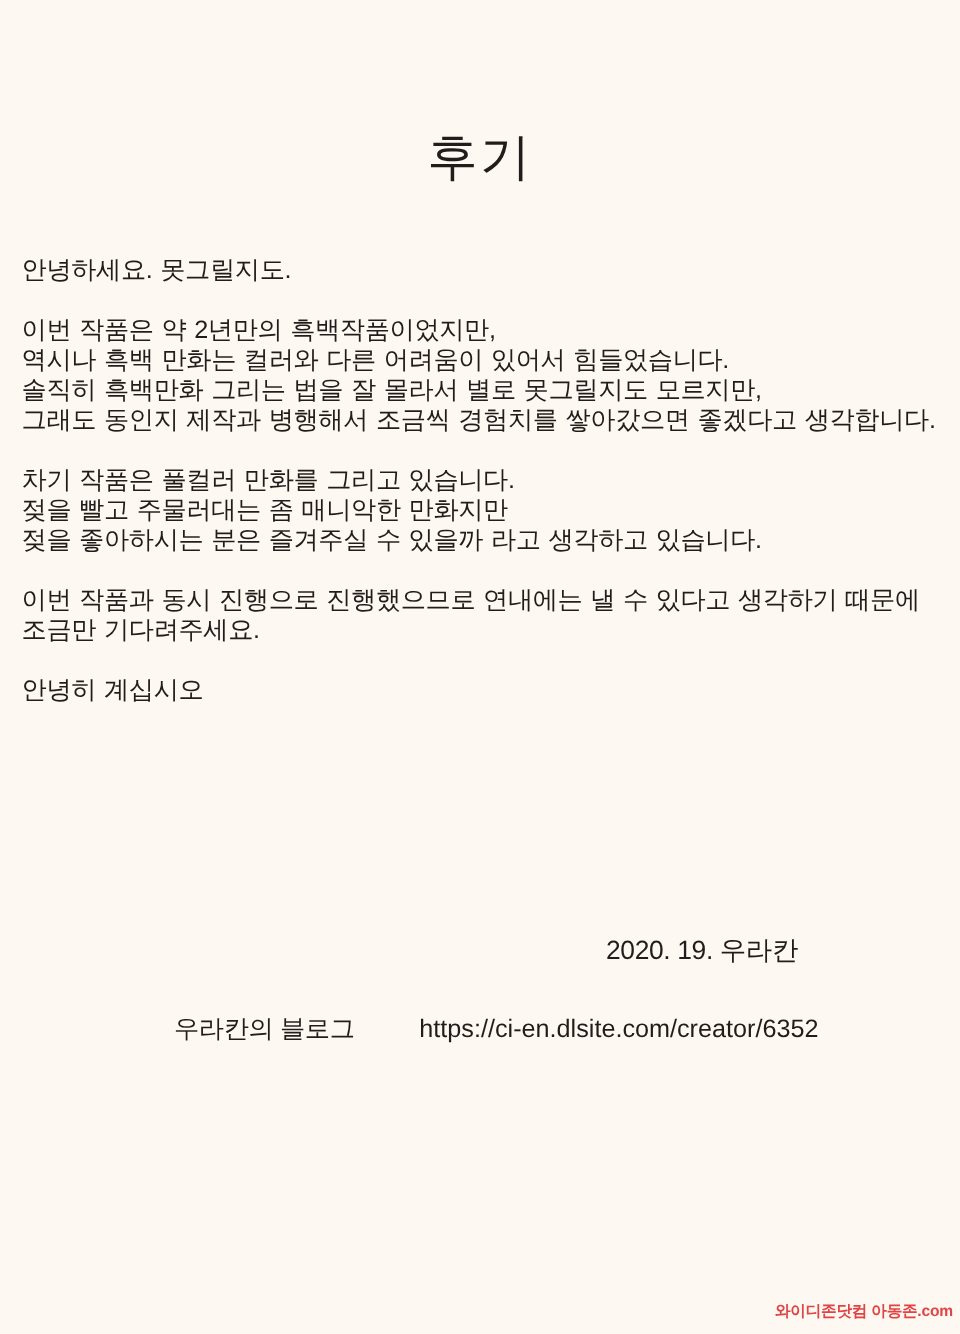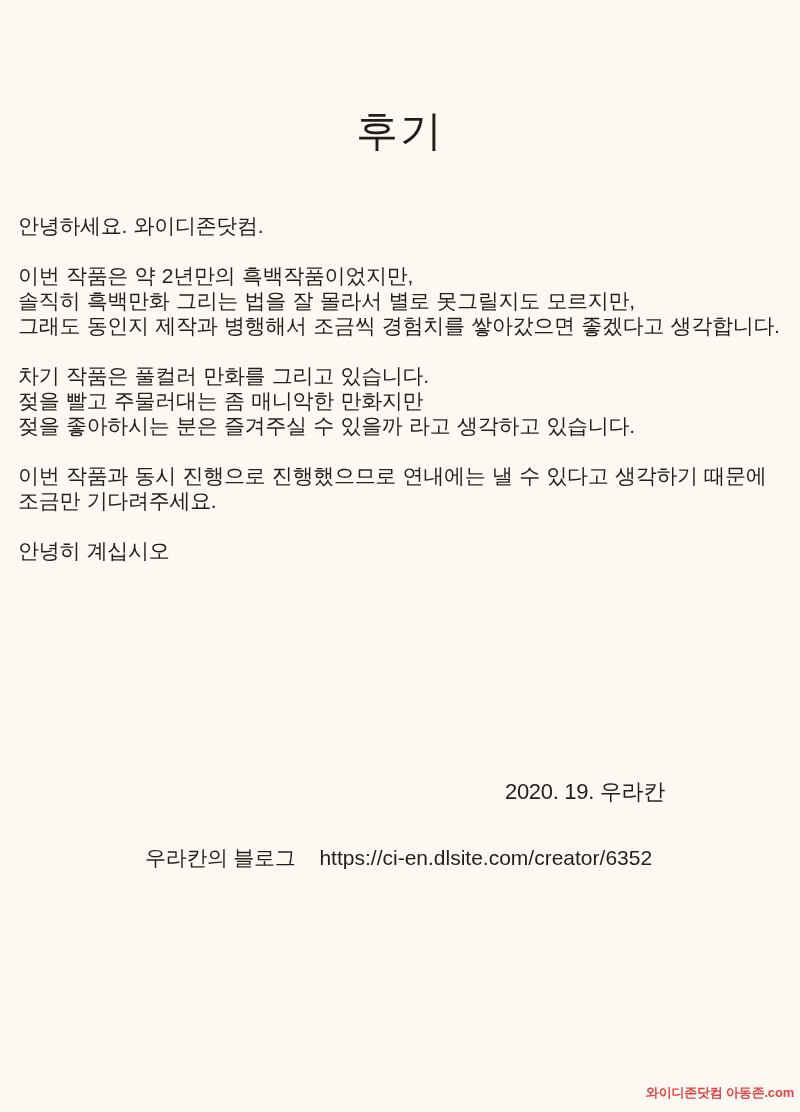--- a/index.html
+++ b/index.html
@@ -56,21 +56,21 @@
     line-height: 26px;
     letter-spacing: -0.3px;
     color: var(--ink);
   }
   .blog-row {
     position: absolute;
     top: 845px;
     left: 145px;
     display: flex;
     align-items: flex-start;
-    gap: 24px;
+    gap: 54px;
     font-size: 21px;
     line-height: 26px;
     letter-spacing: -0.3px;
     color: var(--ink);
     white-space: nowrap;
   }
   .blog-url { letter-spacing: 0; }
   .watermark {
     position: absolute;
     right: 6px;
@@ -84,24 +84,25 @@
   }
 </style>
 </head>
 <body>
 
 <div class="page">
   <div class="title">후기</div>
 
   <div class="body">
       <div class="paragraph">
-        <div class="line">안녕하세요. 와이디존닷컴.</div>
+        <div class="line">안녕하세요. 못그릴지도.</div>
       </div>
       <div class="paragraph">
         <div class="line">이번 작품은 약 2년만의 흑백작품이었지만,</div>
+        <div class="line">역시나 흑백 만화는 컬러와 다른 어려움이 있어서 힘들었습니다.</div>
         <div class="line">솔직히 흑백만화 그리는 법을 잘 몰라서 별로 못그릴지도 모르지만,</div>
         <div class="line">그래도 동인지 제작과 병행해서 조금씩 경험치를 쌓아갔으면 좋겠다고 생각합니다.</div>
       </div>
       <div class="paragraph">
         <div class="line">차기 작품은 풀컬러 만화를 그리고 있습니다.</div>
         <div class="line">젖을 빨고 주물러대는 좀 매니악한 만화지만</div>
         <div class="line">젖을 좋아하시는 분은 즐겨주실 수 있을까 라고 생각하고 있습니다.</div>
       </div>
       <div class="paragraph">
         <div class="line">이번 작품과 동시 진행으로 진행했으므로 연내에는 낼 수 있다고 생각하기 때문에</div>

